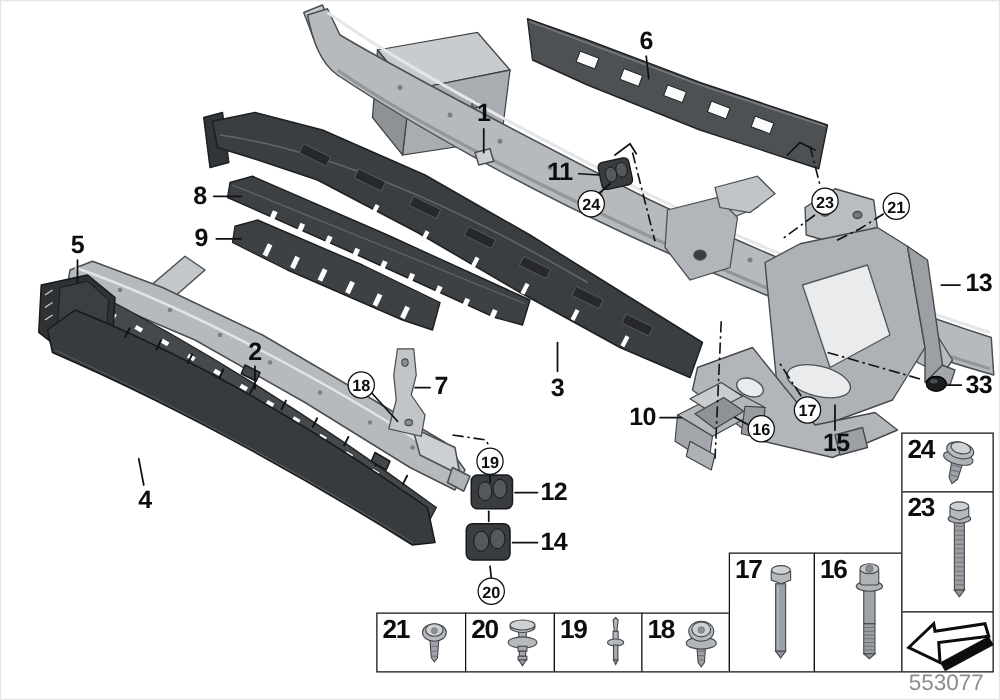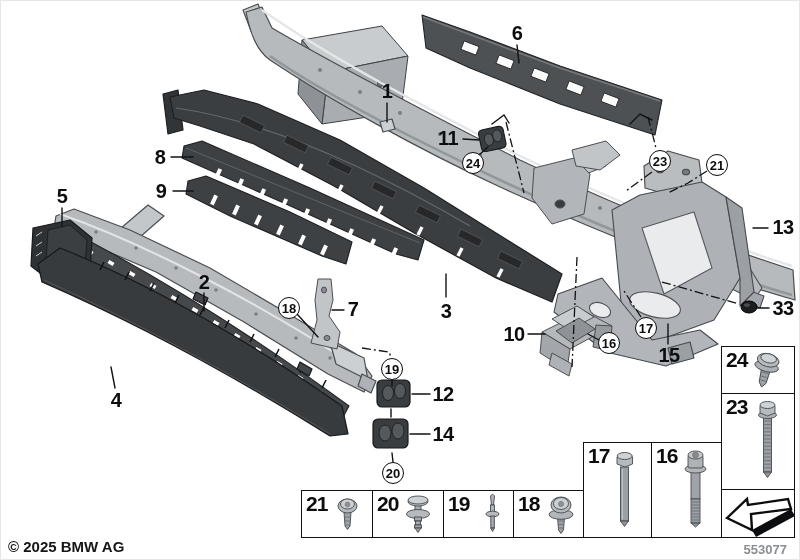--- a/index.html
+++ b/index.html
@@ -10,21 +10,21 @@
            color:#0c0d0e;line-height:1;letter-spacing:-0.5px;cursor:pointer;}
   .ccircle{position:absolute;transform:translate(-50%,-50%);width:22px;height:22px;
            border:1.7px solid #0c0d0e;border-radius:50%;background:#fff;display:flex;
            align-items:center;justify-content:center;font-weight:bold;font-size:13px;
            line-height:1;color:#0c0d0e;box-sizing:border-box;cursor:pointer;}
   .lbox{position:absolute;border:1.5px solid #0f1112;background:#fff;box-sizing:border-box;}
   .lbox .num{position:absolute;top:1px;left:4px;font-weight:bold;font-size:21px;
              letter-spacing:-1px;color:#0c0d0e;line-height:1.1;}
   .lbox svg{position:absolute;left:0;top:0;}
   .footer-copy{position:absolute;left:8px;bottom:5px;font-size:15px;font-weight:bold;color:#141516;}
-  .docnum{position:absolute;right:13px;bottom:3px;font-size:13px;color:#8b8e91;font-weight:bold;}
+  .docnum{position:absolute;right:13px;bottom:3px;font-size:18px;color:#8b8e91;}
 </style>
 </head>
 <body>
 
 <div class="stage">
 
 <svg class="art" viewBox="0 0 800 560">
 
   <g stroke="#202224" stroke-width="1.1" stroke-linejoin="round">
     <path d="M422,15 L470,32 L560,66 L662,100 L655,135 L560,104 L470,68 L426,48 Z" fill="#4e5154"></path>
@@ -410,16 +410,15 @@
     </g>
   </svg>
 </div>
 <div class="lbox" style="left:721px;top:489px;width:74px;height:49px">
   <svg width="74" height="49" viewBox="0 0 74 49">
     <path d="M30,40 L69,19 L73,26 L34,47 Z" fill="#0c0d0e"></path>
     <path d="M5,28 L25,9 L26,15 L66,9 L69,19 L29,24 L30,40 Z" fill="#ffffff" stroke="#0c0d0e" stroke-width="2.4" stroke-linejoin="miter"></path>
   </svg>
 </div>
 
-<div class="footer-copy">© 2025 BMW AG</div>
 <div class="docnum">553077</div>
 
 </div>
 
 </body></html>

